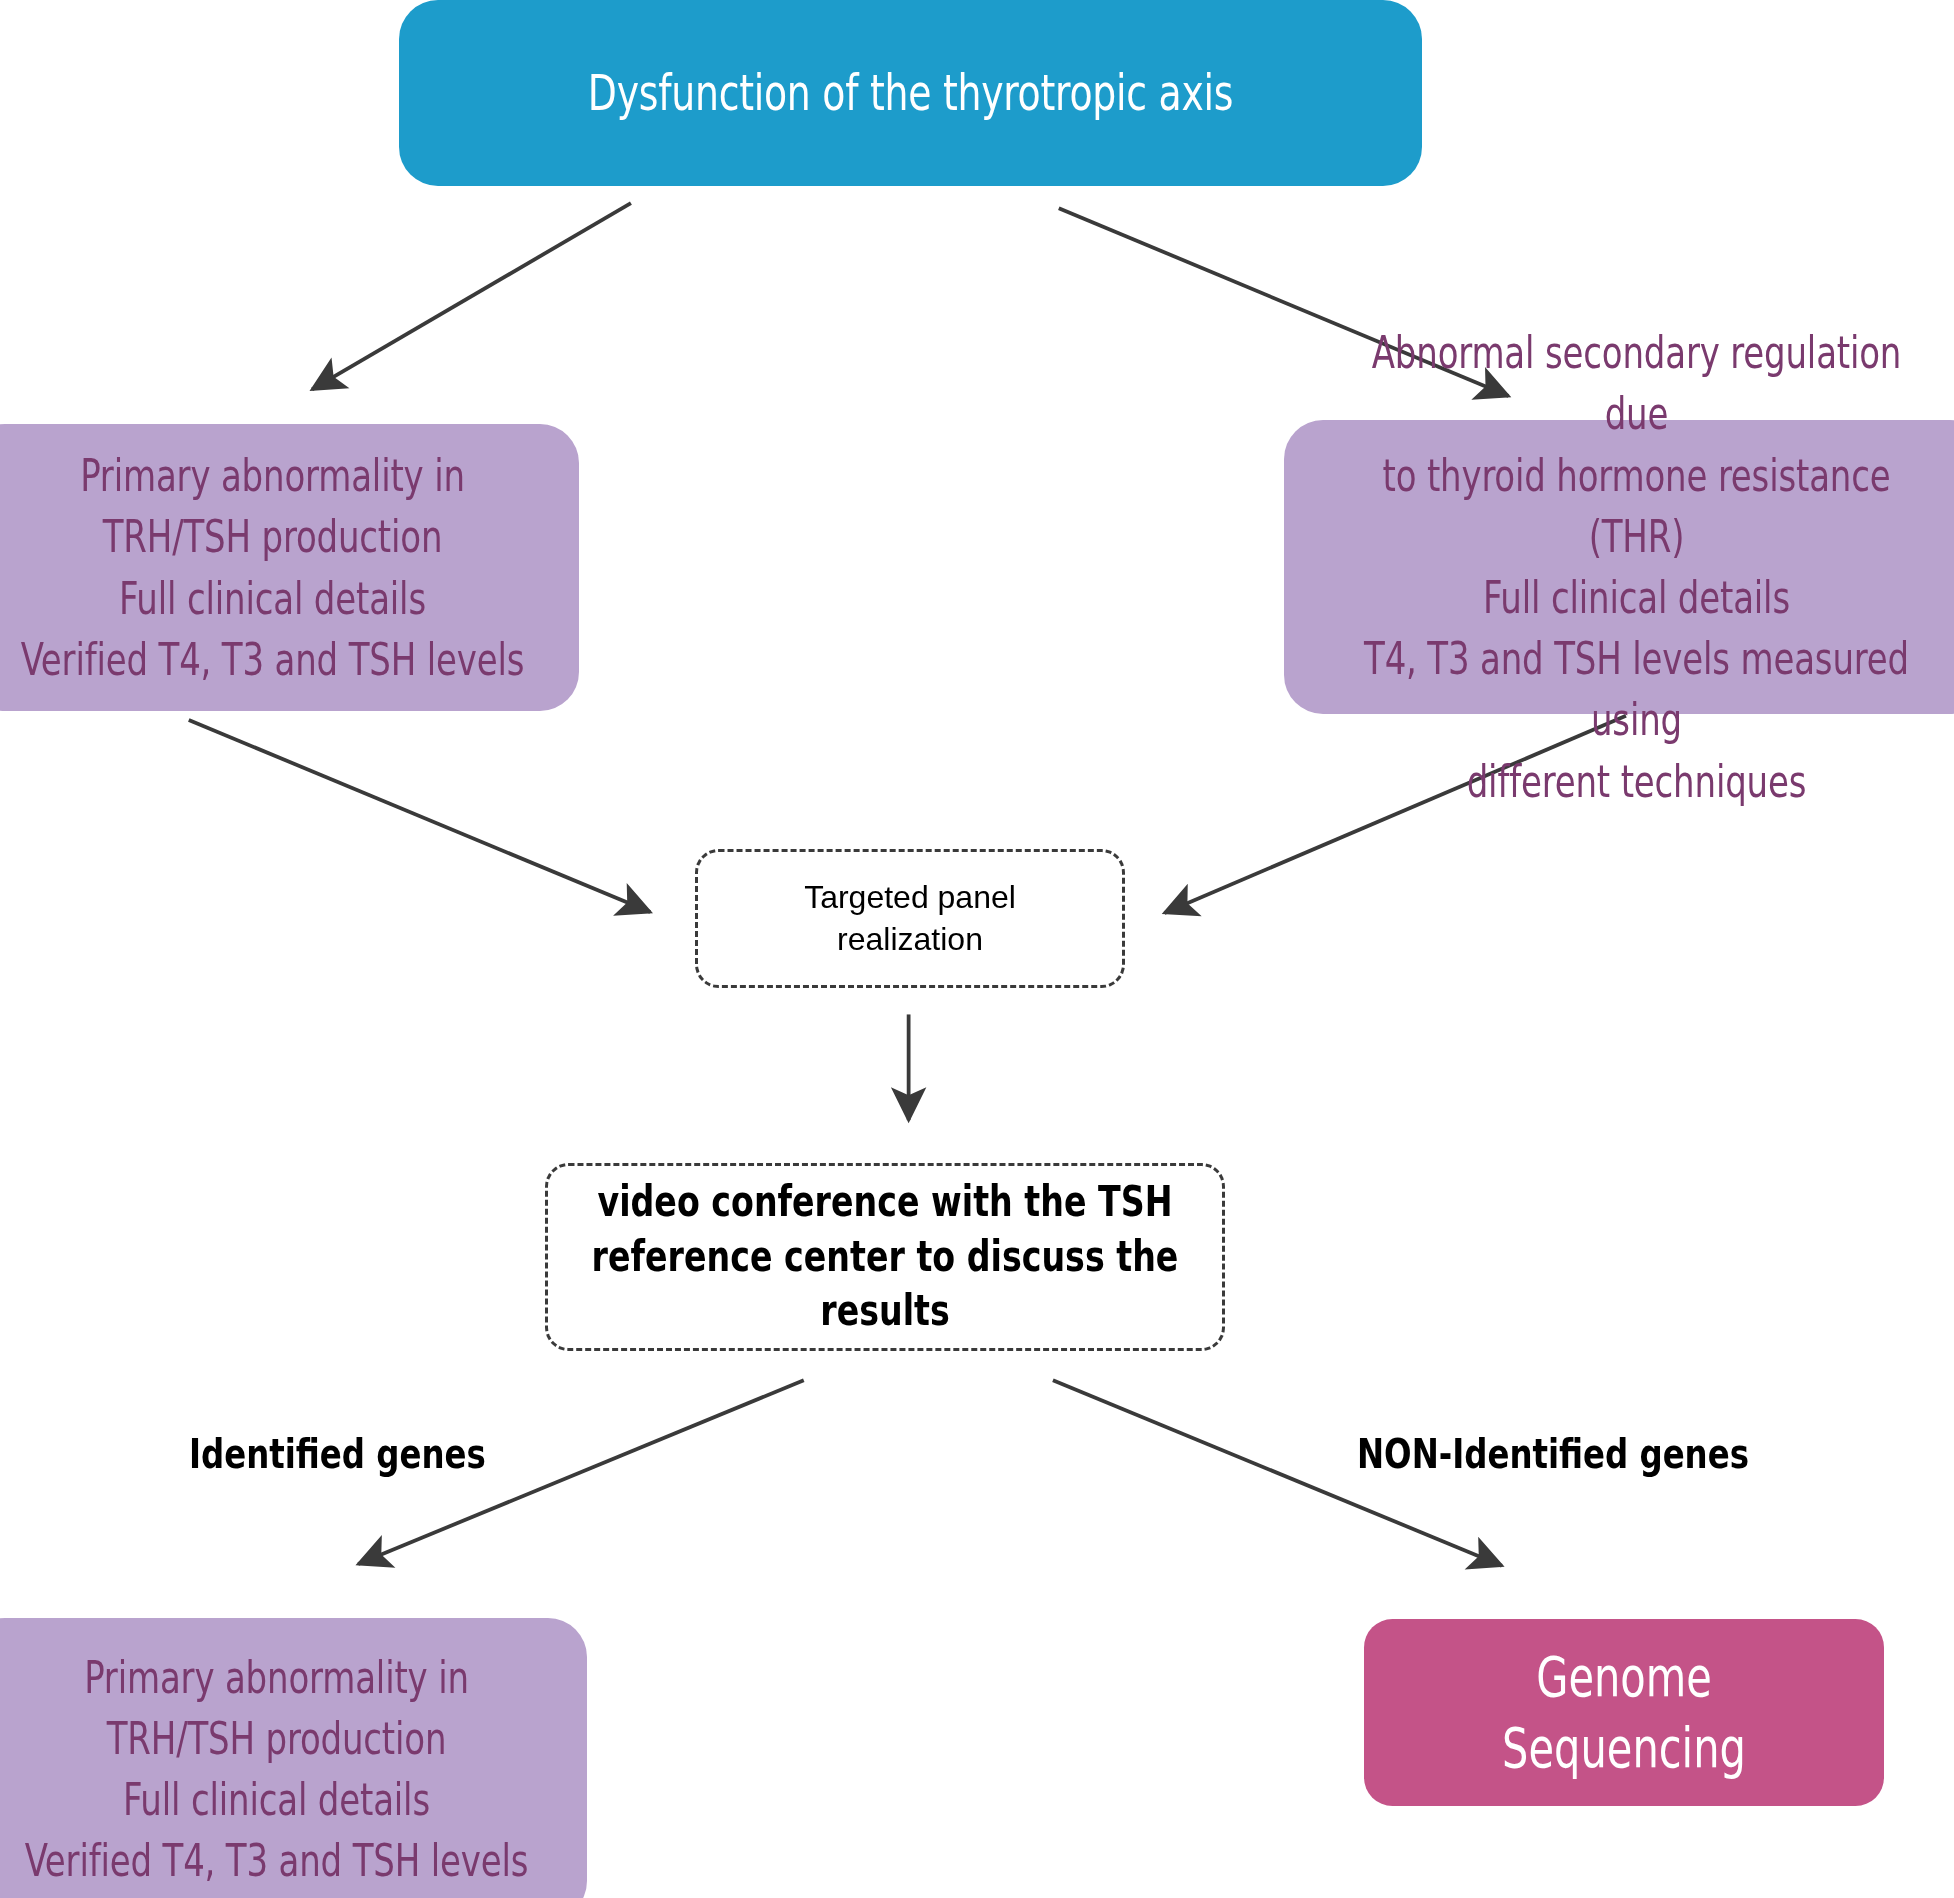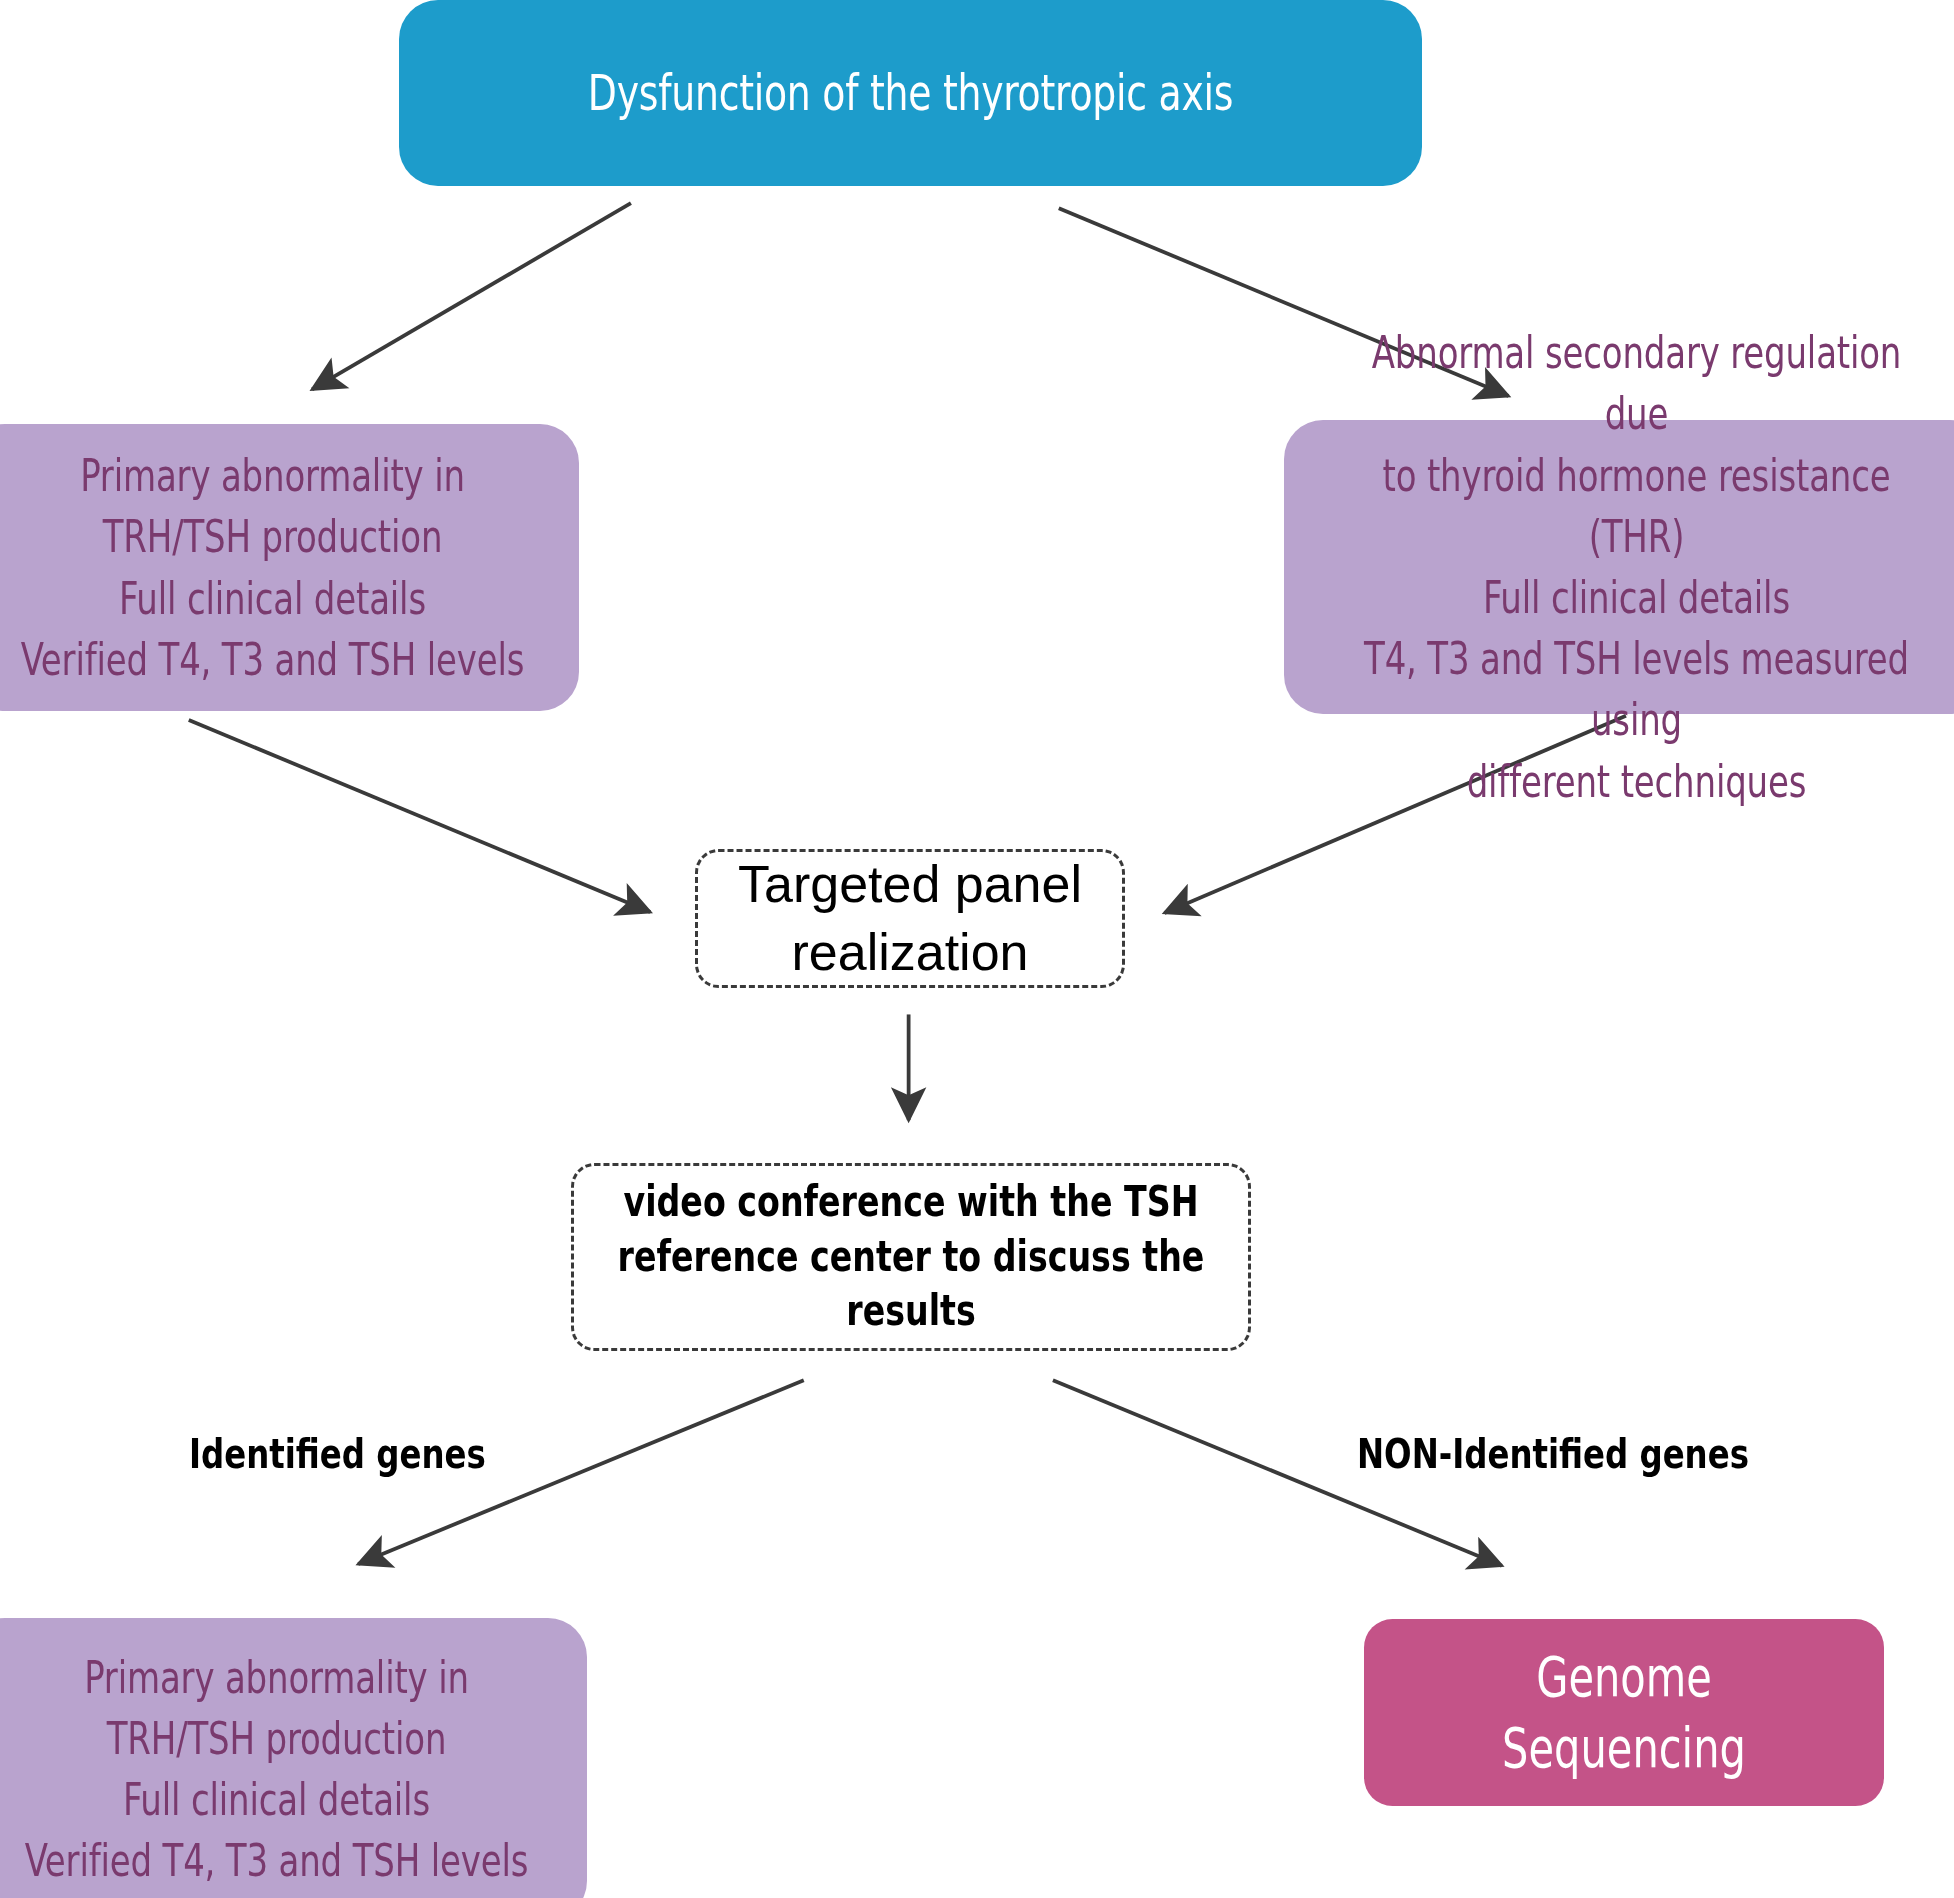--- a/index.html
+++ b/index.html
@@ -108,26 +108,26 @@
     color: #000000;
   }
   .node-dashed-panel {
     left: 695px;
     top: 849px;
     width: 430px;
     height: 139px;
   }
   .node-dashed-panel .txt {
     font-family: "Liberation Sans", sans-serif;
-    font-size: 52px;
+    font-size: 32px;
     font-weight: 400;
     line-height: 1.30;
   }
   .node-dashed-video {
-    left: 571px;
+    left: 545px;
     top: 1163px;
     width: 680px;
     height: 188px;
   }
   .node-dashed-video .txt {
     font-family: "DejaVu Sans Condensed", "Liberation Sans Narrow", "Liberation Sans", sans-serif;
     font-size: 42px;
     font-weight: 700;
     line-height: 1.30;
     transform: scaleX(0.88);

